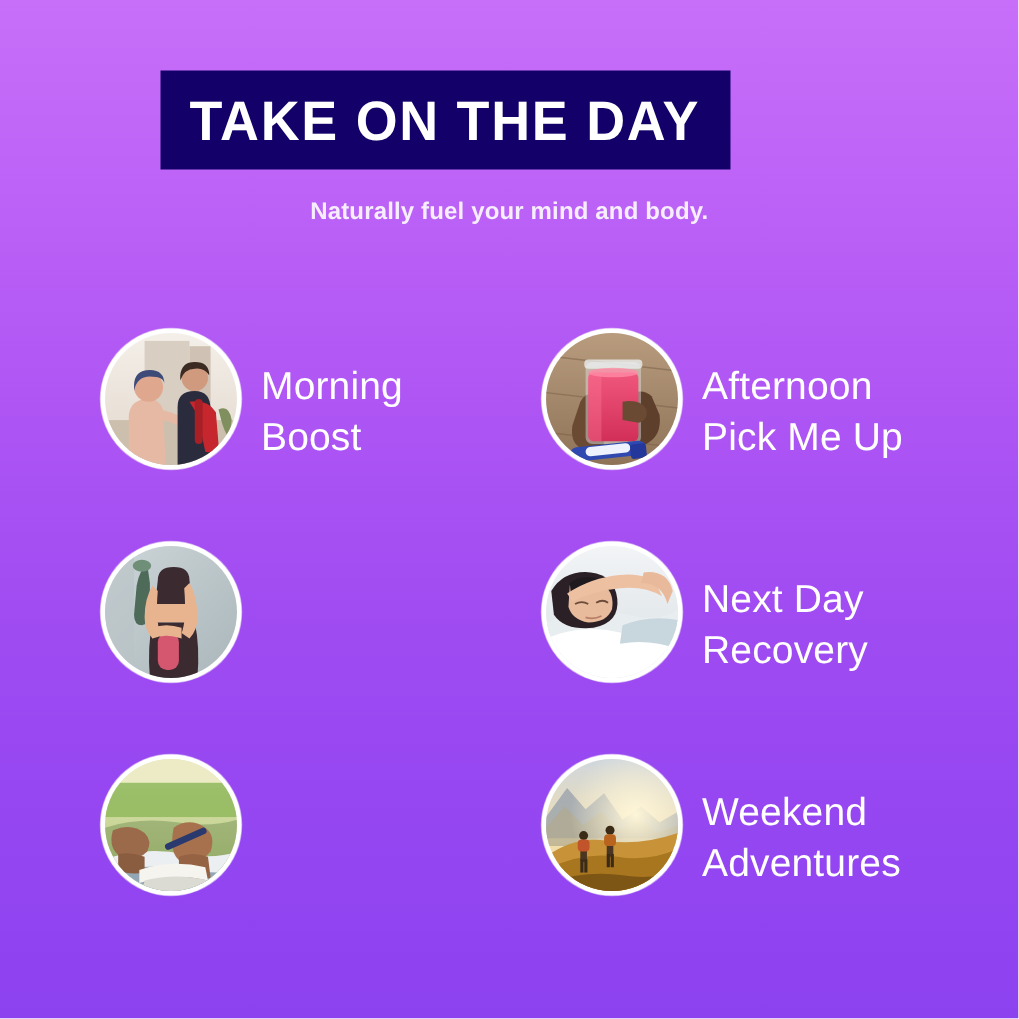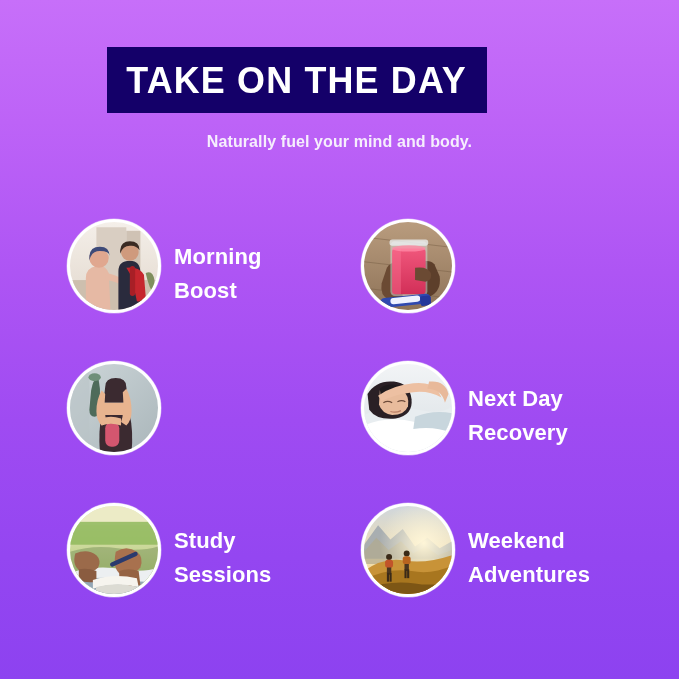--- a/index.html
+++ b/index.html
@@ -86,22 +86,22 @@
   .photo {
     width:100%; height:100%;
     border-radius:50%;
     overflow:hidden;
     position:relative;
   }
   .photo svg { display:block; width:100%; height:100%; }
 
   .cell-label {
     color:#ffffff;
-    font-size:22px;
-    font-weight:bold;
+    font-size:26px;
+    font-weight:normal;
     line-height:34px;
     letter-spacing:0.1px;
     white-space:pre-line;
     margin-top:16px;
   }
 </style>
 </head>
 <body>
 
 <div id="poster">
@@ -174,20 +174,22 @@
               <rect x="32" y="30" width="10" height="52" fill="#ff7e9c" opacity=".35"></rect>
               <rect x="29" y="20" width="44" height="7" rx="3" fill="#eef3f6" opacity=".75"></rect>
               <ellipse cx="51" cy="30" rx="19" ry="3.6" fill="#ff8aa6" opacity=".8"></ellipse>
               <path d="M58 52 Q72 50 76 58 Q78 66 70 68 L58 66 Z" fill="#6b4a33"></path>
               <rect x="18" y="84" width="58" height="11" rx="5.5" fill="#2f49b0" transform="rotate(-6 47 89)"></rect>
               <rect x="30" y="85" width="34" height="7" rx="3.5" fill="#eef2ff" transform="rotate(-6 47 89)"></rect>
               <rect x="64" y="84" width="12" height="11" rx="2" fill="#24379a" transform="rotate(-6 70 89)"></rect>
             </svg>
           </div>
         </div>
+        <div class="cell-label">Afternoon
+Pick Me Up</div>
       </div>
 
     </div>
 
     <div class="grid-row">
 
       <div class="cell col1">
         <div class="circle">
           <div class="photo">
             <svg viewBox="0 0 100 100" preserveAspectRatio="xMidYMid slice">
@@ -266,22 +268,20 @@
               <path d="M6 54 Q20 48 30 56 Q36 62 32 70 Q24 78 12 74 Q2 68 6 54 Z" fill="#9b6a4a"></path>
               <path d="M10 72 Q20 70 30 74 L30 86 Q18 88 10 84 Z" fill="#8a5c40"></path>
               <path d="M52 52 Q64 44 76 52 Q84 58 80 70 Q72 80 58 78 Q48 72 52 52 Z" fill="#a8714e"></path>
               <path d="M56 74 Q66 70 78 74 L80 90 Q66 94 56 88 Z" fill="#956343"></path>
               <rect x="44" y="58" width="34" height="5" rx="2.5" fill="#2a3a6e" transform="rotate(-24 61 60)"></rect>
               <path d="M26 84 Q50 76 76 82 L78 92 Q50 86 26 94 Z" fill="#f6f4ee"></path>
               <path d="M30 92 Q54 86 78 92 L80 100 L28 100 Z" fill="#dcdbd3"></path>
             </svg>
           </div>
         </div>
-        <div class="cell-label">Study
-Sessions</div>
       </div>
 
       <div class="cell col2">
         <div class="circle">
           <div class="photo">
             <svg viewBox="0 0 100 100" preserveAspectRatio="xMidYMid slice">
               <defs>
                 <linearGradient id="m6sky" x1="0" y1="0" x2="0" y2="1">
                   <stop offset="0" stop-color="#cfd6dc"></stop>
                     <stop offset="0.55" stop-color="#f0dfb4"></stop>

